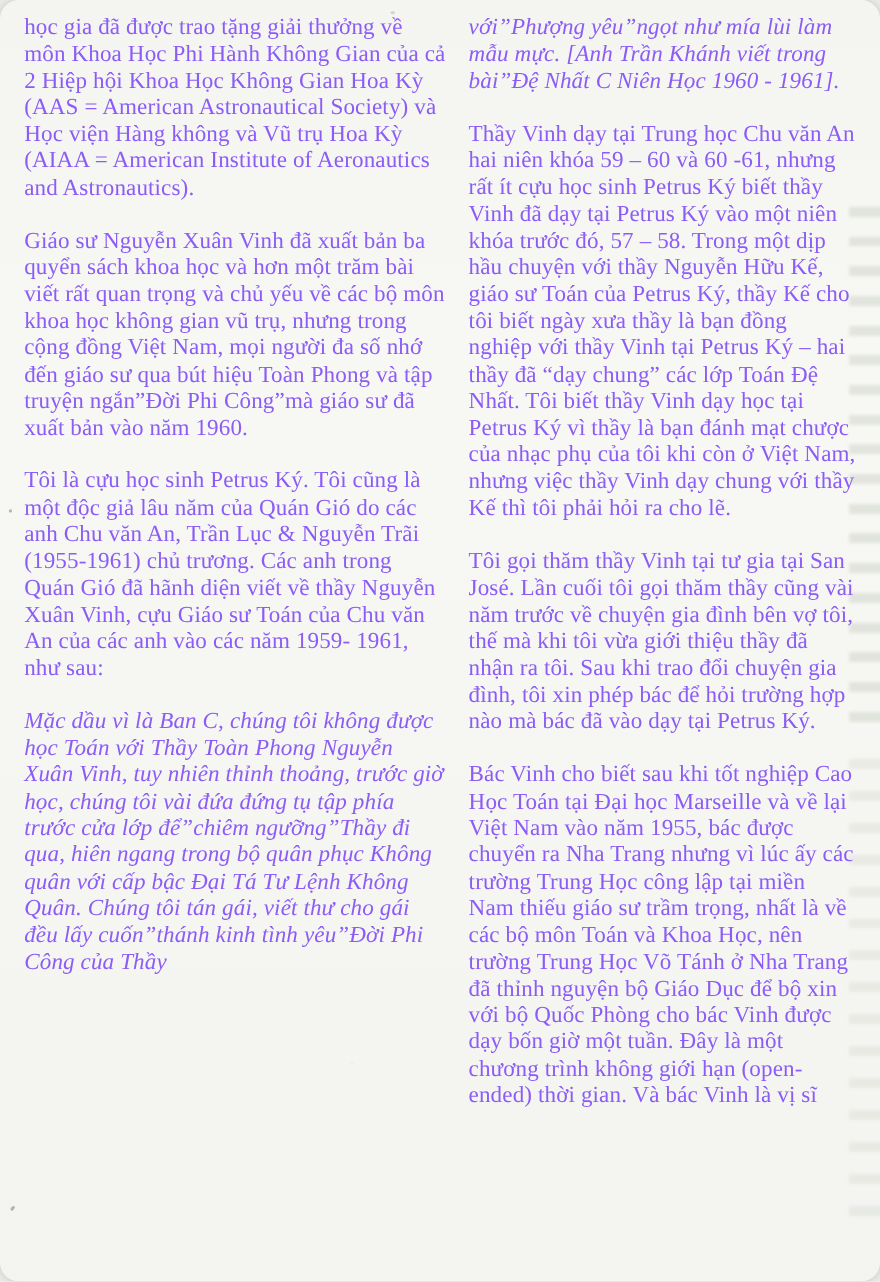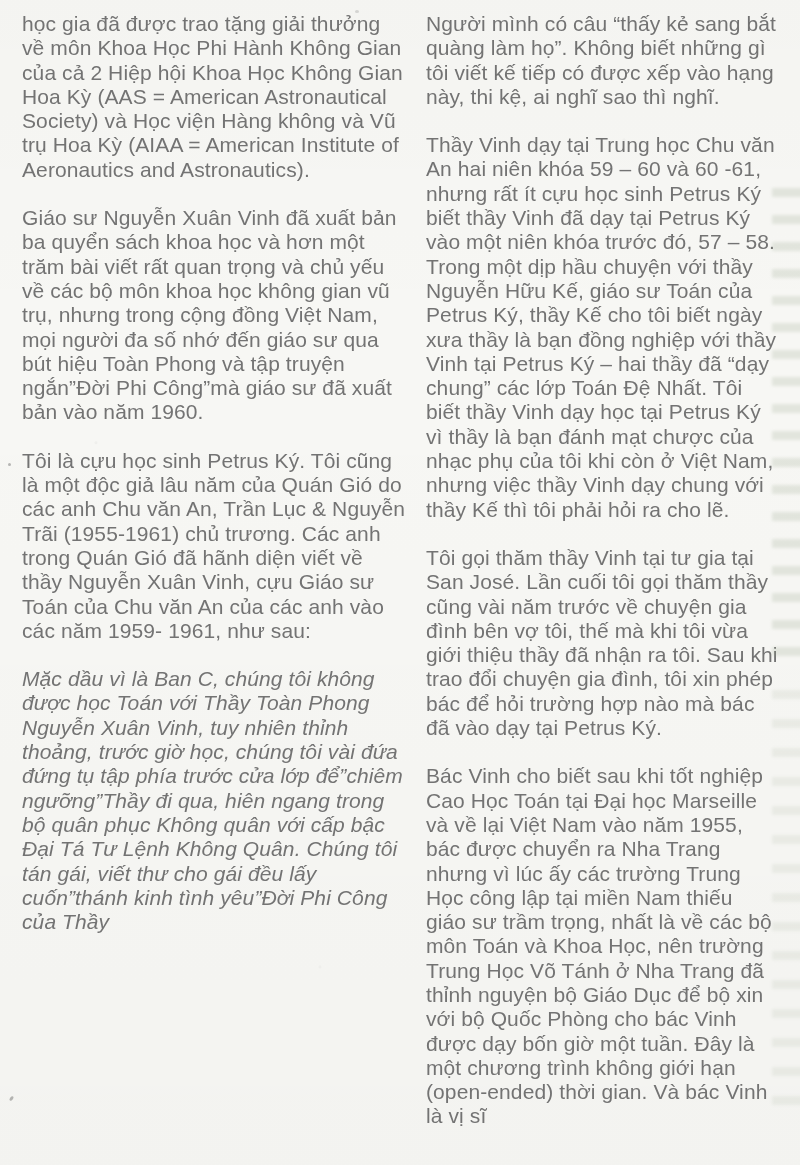--- a/index.html
+++ b/index.html
@@ -7,23 +7,24 @@
     padding: 0;
     background: #e9e9e7;
   }
   .page {
     position: relative;
     width: 800px;
     height: 1165px;
     margin: 0 auto;
     background: #f7f7f4;
     overflow: hidden;
-    font-family: Liberation Sans, sans-serif;
-    color: #737373;
+    font-family: Liberation Serif, serif;
+    color: #8b5cf6;
     box-shadow: 0 0 6px rgba(0,0,0,0.15);
+    border-radius: 17px;
   }
   
   .page::before {
     content: "";
     position: absolute;
     inset: 0;
     background:
       radial-gradient(circle at 12% 38%, rgba(0,0,0,0.03) 0 1px, transparent 2px),
       radial-gradient(circle at 78% 12%, rgba(0,0,0,0.025) 0 1px, transparent 2px),
       radial-gradient(circle at 40% 83%, rgba(0,0,0,0.025) 0 1px, transparent 2px),
@@ -94,21 +95,21 @@
   <div class="columns">
 
     <div class="col">
       <p class="para">học gia đã được trao tặng giải thưởng về môn Khoa Học Phi Hành Không Gian của cả 2 Hiệp hội Khoa Học Không Gian Hoa Kỳ (AAS = American Astronautical Society) và Học viện Hàng không và Vũ trụ Hoa Kỳ (AIAA = American Institute of Aeronautics and Astronautics).</p>
       <p class="para">Giáo sư Nguyễn Xuân Vinh đã xuất bản ba quyển sách khoa học và hơn một trăm bài viết rất quan trọng và chủ yếu về các bộ môn khoa học không gian vũ trụ, nhưng trong cộng đồng Việt Nam, mọi người đa số nhớ đến giáo sư qua bút hiệu Toàn Phong và tập truyện ngắn”Đời Phi Công”mà giáo sư đã xuất bản vào năm 1960.</p>
       <p class="para">Tôi là cựu học sinh Petrus Ký. Tôi cũng là một độc giả lâu năm của Quán Gió do các anh Chu văn An, Trần Lục &amp; Nguyễn Trãi (1955-1961) chủ trương. Các anh trong Quán Gió đã hãnh diện viết về thầy Nguyễn Xuân Vinh, cựu Giáo sư Toán của Chu văn An của các anh vào các năm 1959- 1961, như sau:</p>
       <p class="para italic">Mặc dầu vì là Ban C, chúng tôi không được học Toán với Thầy Toàn Phong Nguyễn Xuân Vinh, tuy nhiên thỉnh thoảng, trước giờ học, chúng tôi vài đứa đứng tụ tập phía trước cửa lớp để”chiêm ngưỡng”Thầy đi qua, hiên ngang trong bộ quân phục Không quân với cấp bậc Đại Tá Tư Lệnh Không Quân.  Chúng tôi tán gái, viết thư cho gái đều lấy cuốn”thánh kinh tình yêu”Đời Phi Công của Thầy</p>
     </div>
 
     <div class="col">
-      <p class="para">Người mình có câu “thấy kẻ sang bắt quàng làm họ”. Không biết những gì tôi viết kế tiếp có được xếp vào hạng này, thi kệ, ai nghĩ sao thì nghĩ.</p>
+      <p class="para italic">với”Phượng yêu”ngọt như mía lùi làm mẫu mực. [Anh Trần Khánh viết trong bài”Đệ Nhất C Niên Học 1960 - 1961].</p>
       <p class="para">Thầy Vinh dạy tại Trung học Chu văn An hai niên khóa 59 – 60 và 60 -61, nhưng rất ít cựu học sinh Petrus Ký biết thầy Vinh đã dạy tại Petrus Ký vào một niên khóa trước đó, 57 – 58. Trong một dịp hầu chuyện với thầy Nguyễn Hữu Kế, giáo sư Toán của Petrus Ký, thầy Kế cho tôi biết ngày xưa thầy là bạn đồng nghiệp với thầy Vinh tại Petrus Ký – hai thầy đã “dạy chung” các lớp Toán Đệ Nhất. Tôi biết thầy Vinh dạy học tại Petrus Ký vì thầy là bạn đánh mạt chược của nhạc phụ của tôi khi còn ở Việt Nam, nhưng việc thầy Vinh dạy chung với thầy Kế thì tôi phải hỏi ra cho lẽ.</p>
       <p class="para">Tôi gọi thăm thầy Vinh tại tư gia tại San José. Lần cuối tôi gọi thăm thầy cũng vài năm trước về chuyện gia đình bên vợ tôi, thế mà khi tôi vừa giới thiệu thầy đã nhận ra tôi. Sau khi trao đổi chuyện gia đình, tôi xin phép bác để hỏi trường hợp nào mà bác đã vào dạy tại Petrus Ký.</p>
       <p class="para">Bác Vinh cho biết sau khi tốt nghiệp Cao Học Toán tại Đại học Marseille và về lại Việt Nam vào năm 1955, bác được chuyển ra Nha Trang nhưng vì lúc ấy các trường Trung Học công lập tại miền Nam thiếu giáo sư trầm trọng, nhất là về các bộ môn Toán và Khoa Học, nên trường Trung Học Võ Tánh ở Nha Trang đã thỉnh nguyện bộ Giáo Dục để bộ xin với bộ Quốc Phòng cho bác Vinh được dạy bốn giờ một tuần. Đây là một chương trình không giới hạn (open-ended) thời gian. Và bác Vinh là vị sĩ</p>
     </div>
 
   </div>
 
   <div class="bleed bleed-1"></div>
   <div class="bleed bleed-2"></div>
   <div class="speck speck-1"></div>

